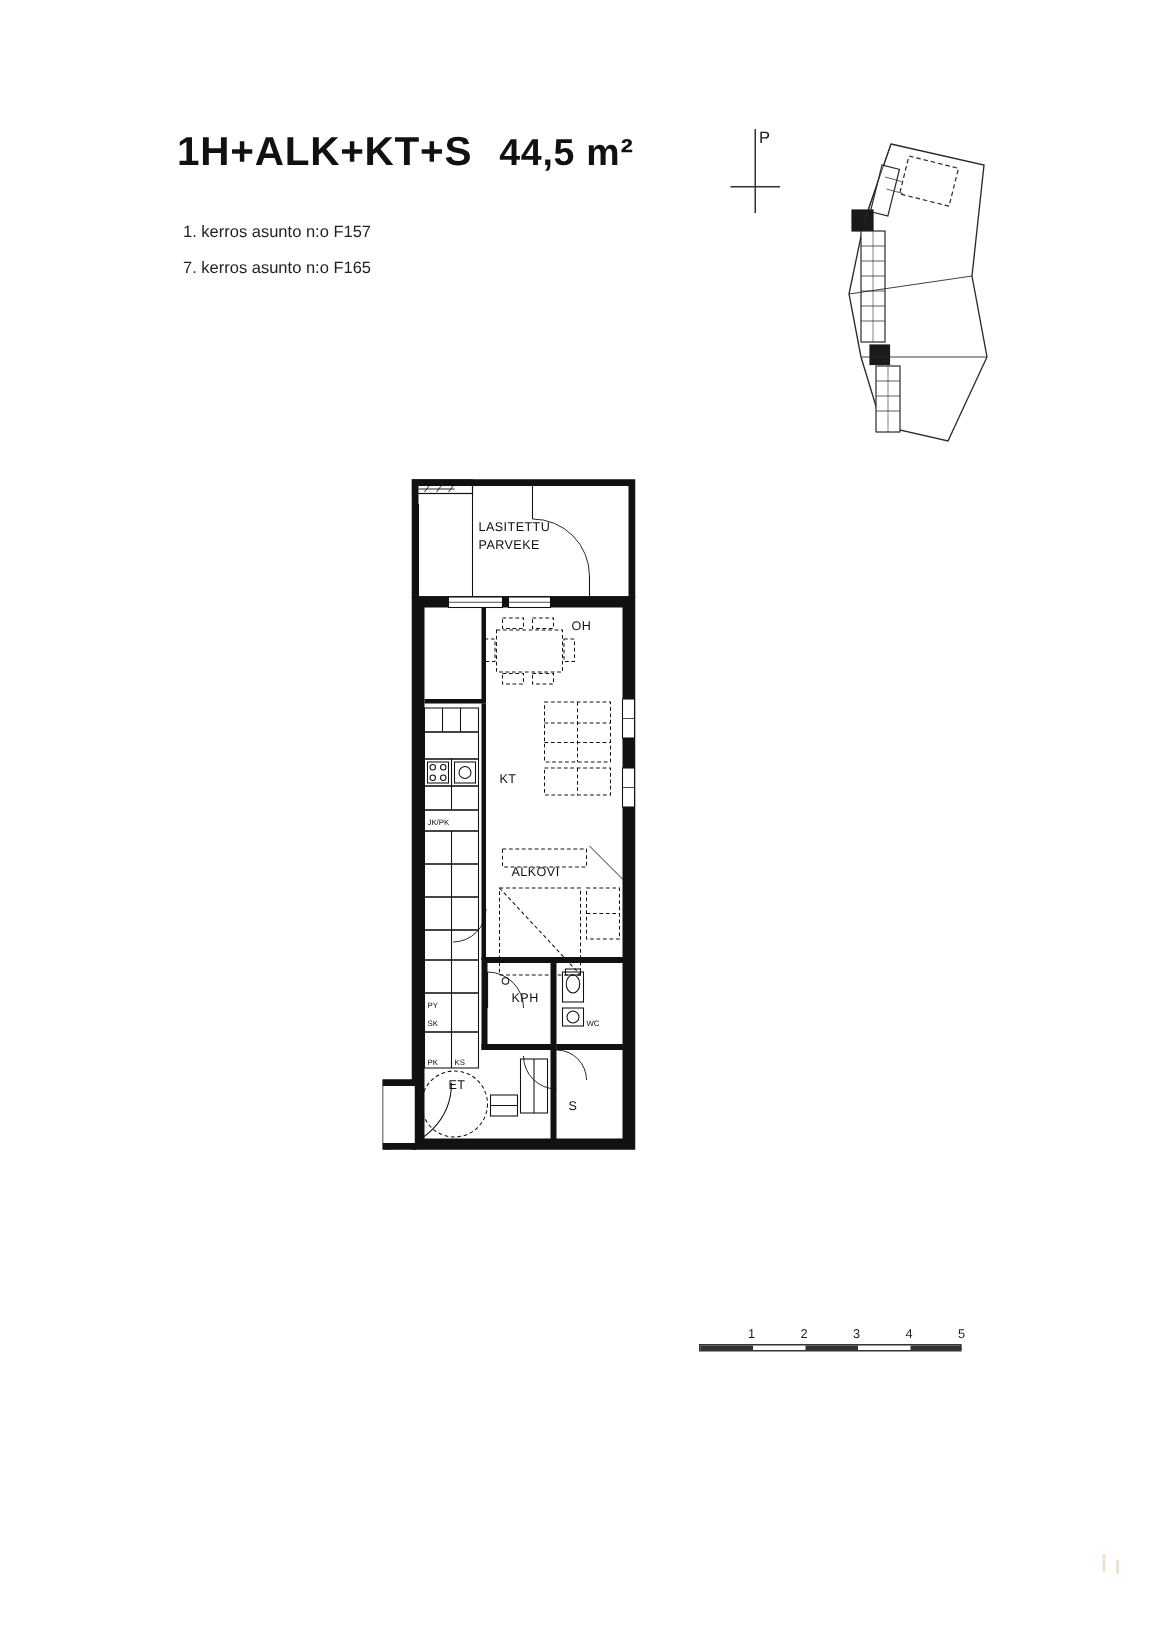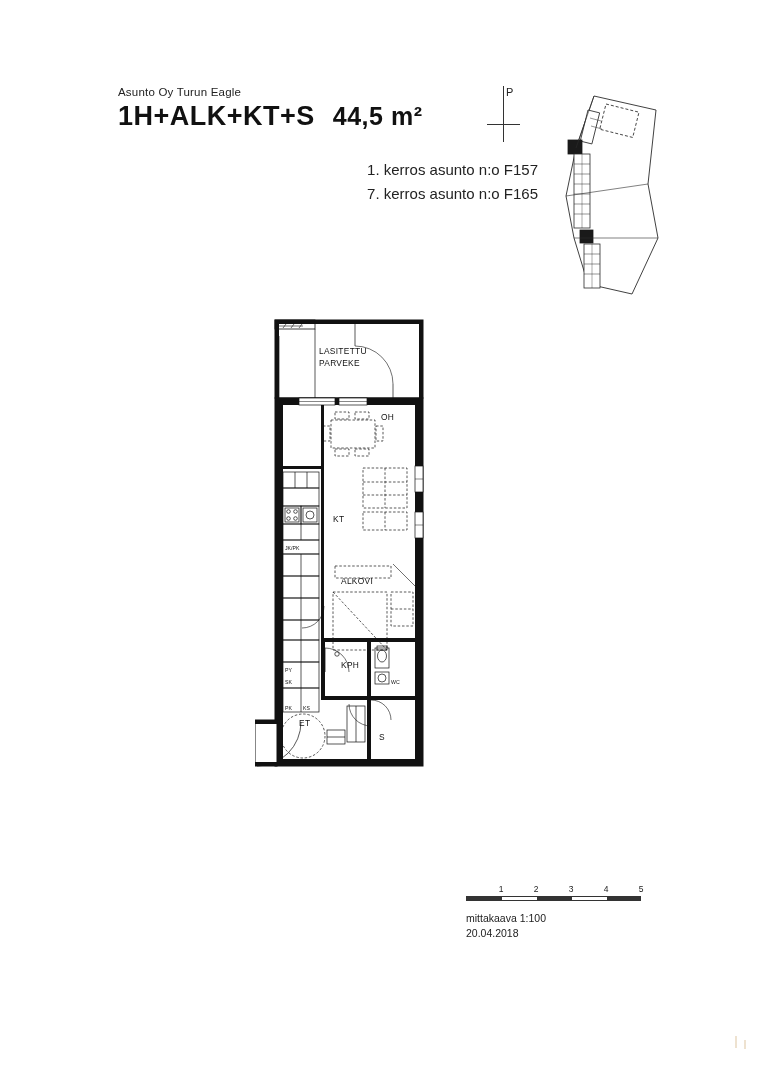--- a/index.html
+++ b/index.html
@@ -40,24 +40,23 @@
   #apt-type .area {
     margin-left: 18px;
     font-size: 25px;
   }
   #floor-list {
     margin: 26px 0 0 4px;
     padding: 0;
     list-style: none;
   }
   #floor-list li {
-    font-size: 15px;
+    font-size: 11px;
     line-height: 24px;
     color: #222;
-    text-align: right;
   }
 
   
   #north {
     position: absolute;
     left: 484px;
     top: 86px;
     width: 40px;
     height: 56px;
   }
@@ -160,21 +159,20 @@
   .artifact {
     position: absolute;
     background: #e8d8c0;
     opacity: 0.75;
   }
 </style>
 </head>
 <body>
 
 <div id="header">
-  <p id="company">Asunto Oy Turun Eagle</p>
   <h1 id="apt-type">
     <span>1H+ALK+KT+S</span><span class="area">44,5 m²</span>
   </h1>
   <ul id="floor-list">
     <li>1. kerros asunto n:o F157</li>
     <li>7. kerros asunto n:o F165</li>
   </ul>
 </div>
 
 <div id="north">
@@ -424,20 +422,16 @@
     <span style="left:70px">2</span>
     <span style="left:105px">3</span>
     <span style="left:140px">4</span>
     <span style="left:175px">5</span>
   </div>
   <div class="bar">
     <i style="left:0px;width:35px"></i>
     <i style="left:70px;width:35px"></i>
     <i style="left:140px;width:34px"></i>
   </div>
-  <div id="scale-text">
-    <div>mittakaava 1:100</div>
-    <div>20.04.2018</div>
-  </div>
 </div>
 
 <div class="artifact" style="left:735px; top:1036px; width:2px; height:12px;"></div>
 <div class="artifact" style="left:744px; top:1040px; width:2px; height:9px;"></div>
 
 </body></html>

